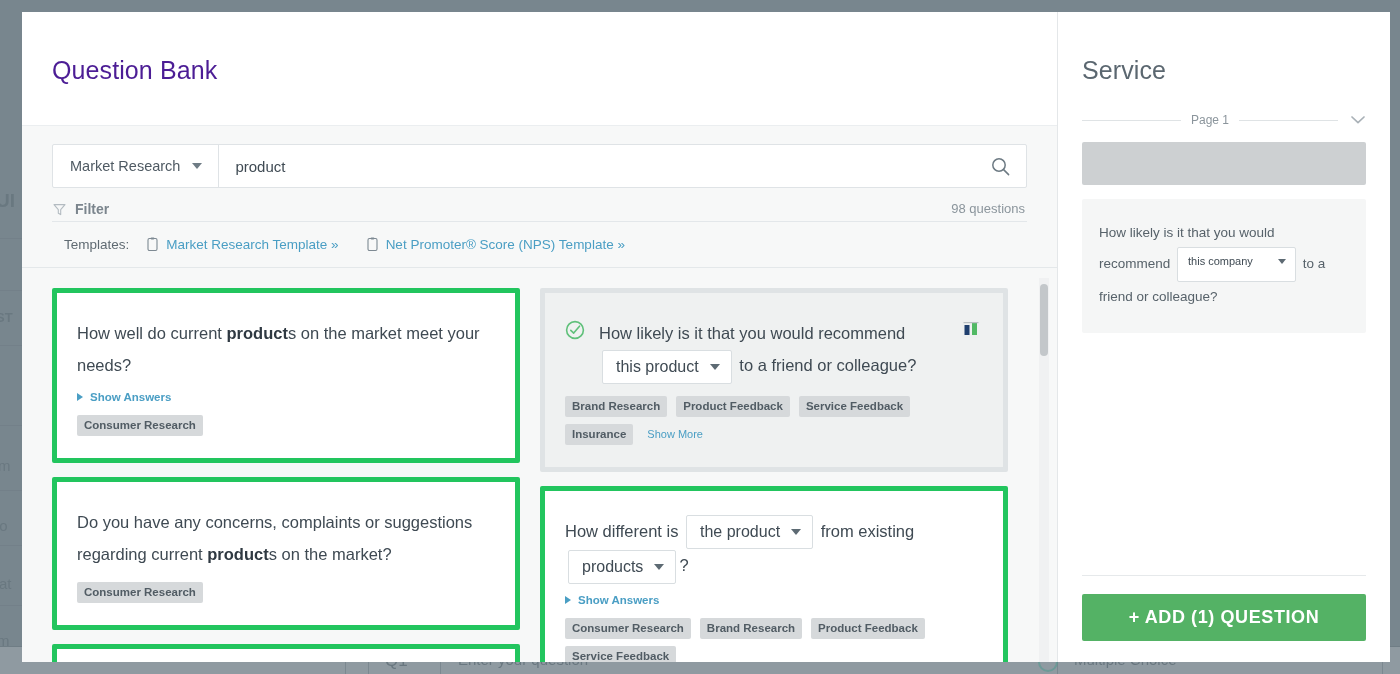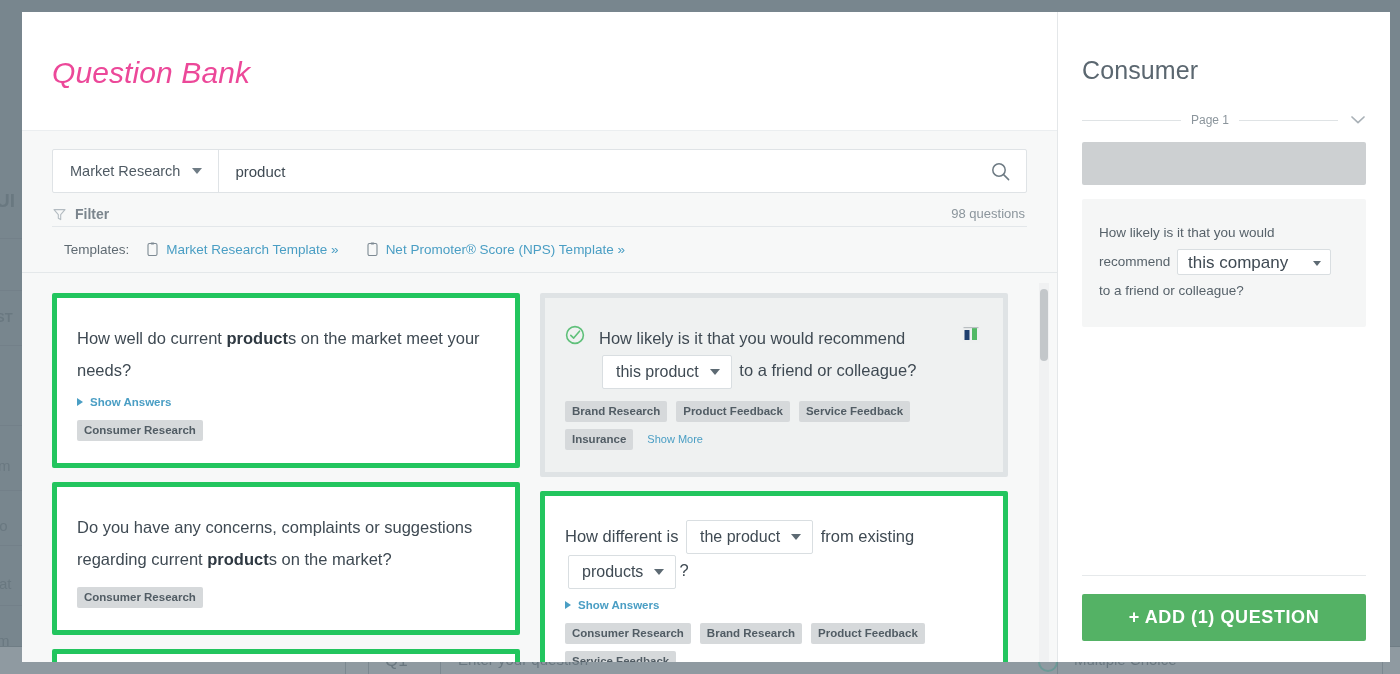--- a/index.html
+++ b/index.html
@@ -56,26 +56,25 @@
   
   #left-pane {
     width: 1035px;
     height: 100%;
     position: relative;
     background: #ffffff;
     display: flex;
     flex-direction: column;
   }
   #qb-title {
-    font-size: 30px;
-    color: #ec4899;
+    font-size: 25px;
+    color: #4c1d95;
     font-weight: 400;
     padding: 44px 0 0 30px;
     letter-spacing: .1px;
-    font-style: italic;
   }
   #search-section {
     margin-top: 40px;
     background: #f7f8f8;
     border-top: 1px solid #ebeef0;
     border-bottom: 1px solid #e4e8ea;
     padding: 18px 30px 0 30px;
   }
   #search-row {
     display: flex;
@@ -253,21 +252,21 @@
   #preview-question-block {
     margin-top: 14px;
     background: #f5f6f6;
     border-radius: 2px;
     padding: 19px 17px 22px 17px;
   }
   #preview-qtext {
     font-size: 13.5px; line-height: 29px; color: #57626a;
   }
   #preview-qtext .inline-select {
-    font-size: 17px; padding: 3px 9px 1px 10px; gap: 25px; line-height: 20px;
+    font-size: 11px; padding: 3px 9px 10px 10px; gap: 25px; line-height: 20px;
   }
   #preview-qtext .inline-select .caret-down {
     border-left-width: 4.5px; border-right-width: 4.5px; border-top-width: 5.5px;
   }
 
   #preview-footer {
     margin-top: auto;
     padding-bottom: 21px;
   }
   #preview-footer-rule { height: 1px; background: #e6e9eb; margin-bottom: 18px; }
@@ -455,21 +454,21 @@
         </div>
       </div>
 
       <div id="list-scrollbar">
         <div id="list-scroll-thumb"></div>
       </div>
     </div>
   </div>
 
   <div id="preview-pane">
-    <div id="preview-title">Consumer</div>
+    <div id="preview-title">Service</div>
 
     <div id="page-row">
       <div class="hrule"></div>
       <div id="page-label">Page 1</div>
       <div class="hrule"></div>
       <div id="page-chevron">
         <svg width="16" height="10" viewBox="0 0 16 10">
           <path d="M2 2 L8 7.6 L14 2" fill="none" stroke="#a9b1b7" stroke-width="1.7" stroke-linecap="round" stroke-linejoin="round"></path>
         </svg>
       </div>

